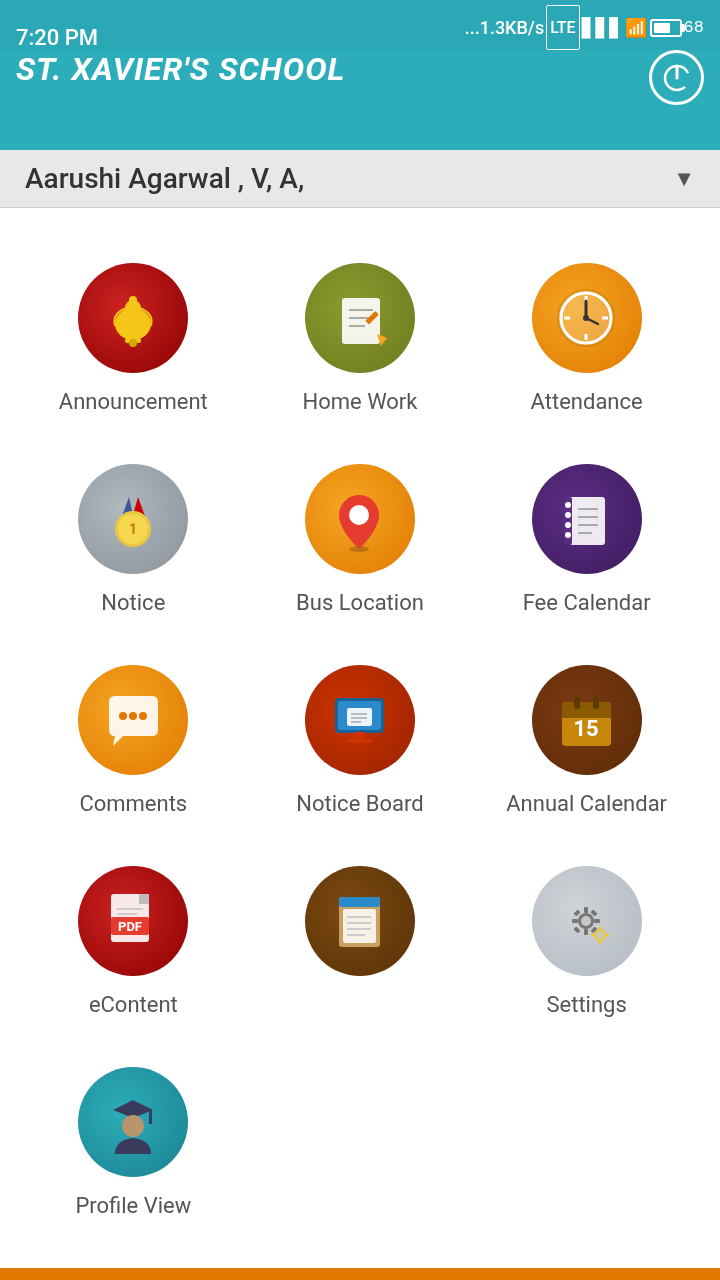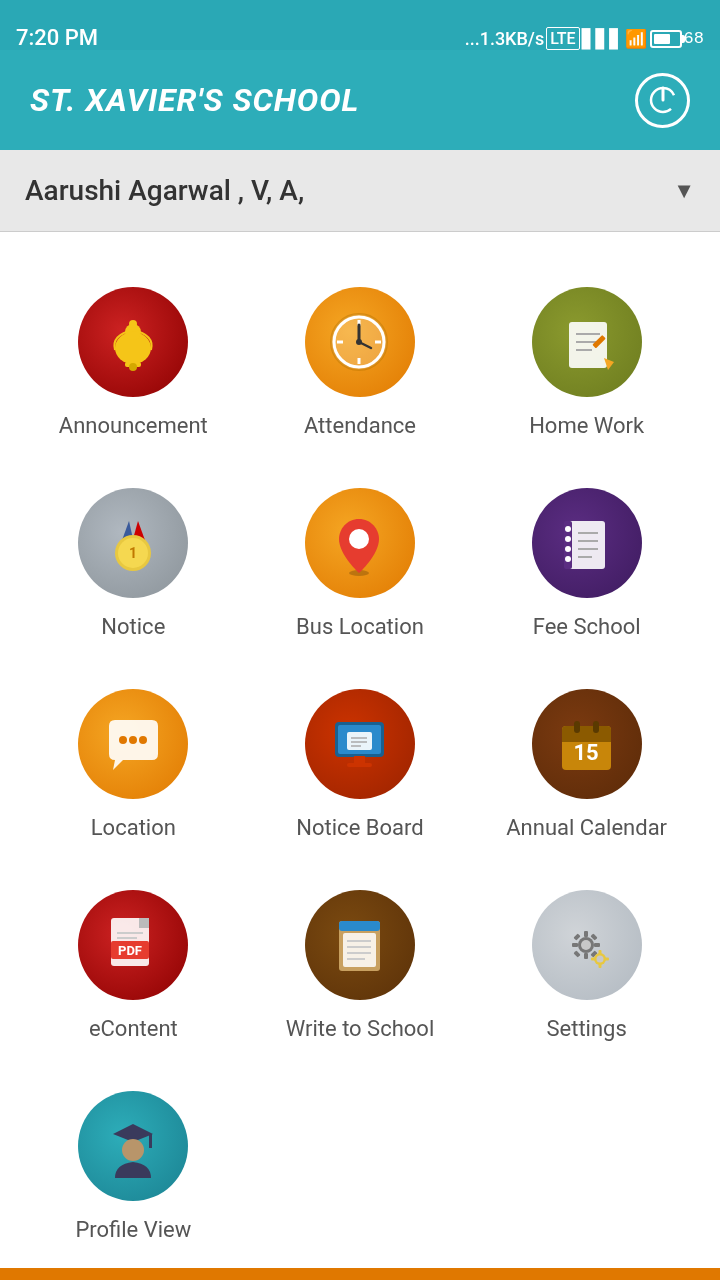--- a/index.html
+++ b/index.html
@@ -55,23 +55,23 @@
       right: -5px;
       top: 50%;
       transform: translateY(-50%);
     }
 
     
     .header {
       background: #2dadb9;
       height: 100px;
       display: flex;
-      align-items: center;
+      align-items: flex-start;
       justify-content: space-between;
-      padding: 0 30px;
+      padding: 0 16px;
       gap: 43px;
     }
     .school-title {
       color: white;
       font-size: 32px;
       font-weight: bold;
       letter-spacing: 1px;
       font-style: italic;
     }
     .power-btn {
@@ -83,21 +83,21 @@
       align-items: center;
       justify-content: center;
       color: white;
       font-size: 28px;
       cursor: pointer;
     }
 
     
     .student-bar {
       background: #e8e8e8;
-      height: 82px;
+      height: 58px;
       display: flex;
       align-items: center;
       justify-content: space-between;
       padding: 0 25px;
       border-bottom: 1px solid #ccc;
       gap: 42px;
     }
     .student-name {
       font-size: 28px;
       color: #333;
@@ -210,21 +210,21 @@
       background: #e07800;
     }
   </style>
 </head>
 <body>
 
 <div class="status-bar">
   <span>7:20 PM</span>
   <div class="status-icons">
     <span>...1.3KB/s</span>
-    <span style="font-size:16px;border:1px solid white;padding:1px 3px;border-radius:2px;">LTE</span>
+    <span style="font-size:16px;border:1px solid white;padding:12px 3px;border-radius:2px;">LTE</span>
     <span>▋▋▋</span>
     <span>📶</span>
     <div class="battery-icon">
       <div class="battery-fill"></div>
       <div class="battery-tip"></div>
     </div>
     <span style="font-size:17px;font-family:Liberation Mono, monospace;">68</span>
   </div>
 </div>
 
@@ -253,54 +253,54 @@
         <ellipse cx="32" cy="22" rx="8" ry="8" fill="#f5c518"></ellipse>
         <circle cx="32" cy="57" r="4" fill="#d4a800"></circle>
         <path d="M14 40 Q10 25 32 20 Q54 25 50 40" fill="none" stroke="#f5c518" stroke-width="2"></path>
         <circle cx="32" cy="14" r="4" fill="#f5c518"></circle>
       </svg>
     </div>
     <span class="item-label">Announcement</span>
   </div>
 
   <div class="grid-item">
+    <div class="icon-circle icon-homework">
+      <svg class="icon-svg" viewBox="0 0 65 65">
+
+        <rect x="15" y="12" width="38" height="46" rx="3" fill="white" opacity="0.9"></rect>
+        <line x1="22" y1="24" x2="46" y2="24" stroke="#aaa" stroke-width="2"></line>
+        <line x1="22" y1="32" x2="46" y2="32" stroke="#aaa" stroke-width="2"></line>
+        <line x1="22" y1="40" x2="38" y2="40" stroke="#aaa" stroke-width="2"></line>
+
+        <rect x="38" y="30" width="14" height="5" rx="1" fill="#e07800" transform="rotate(-45 44 32)"></rect>
+        <polygon points="50,48 54,60 60,52" fill="#f5a623"></polygon>
+      </svg>
+    </div>
+    <span class="item-label">Home Work</span>
+  </div>
+
+  <div class="grid-item">
     <div class="icon-circle icon-attendance">
       <svg class="icon-svg" viewBox="0 0 65 65">
         <circle cx="32" cy="32" r="28" fill="white" opacity="0.2"></circle>
         <circle cx="32" cy="32" r="25" fill="none" stroke="white" stroke-width="3"></circle>
 
         <line x1="32" y1="10" x2="32" y2="16" stroke="white" stroke-width="3"></line>
         <line x1="32" y1="48" x2="32" y2="54" stroke="white" stroke-width="3"></line>
         <line x1="10" y1="32" x2="16" y2="32" stroke="white" stroke-width="3"></line>
         <line x1="48" y1="32" x2="54" y2="32" stroke="white" stroke-width="3"></line>
 
         <line x1="32" y1="32" x2="32" y2="15" stroke="#333" stroke-width="3" stroke-linecap="round"></line>
         <line x1="32" y1="32" x2="44" y2="38" stroke="#333" stroke-width="2.5" stroke-linecap="round"></line>
         <circle cx="32" cy="32" r="3" fill="#333"></circle>
 
         <circle cx="32" cy="32" r="28" fill="none" stroke="#c07800" stroke-width="2" opacity="0.5"></circle>
       </svg>
     </div>
     <span class="item-label">Attendance</span>
-  </div>
-
-  <div class="grid-item">
-    <div class="icon-circle icon-homework">
-      <svg class="icon-svg" viewBox="0 0 65 65">
-
-        <rect x="15" y="12" width="38" height="46" rx="3" fill="white" opacity="0.9"></rect>
-        <line x1="22" y1="24" x2="46" y2="24" stroke="#aaa" stroke-width="2"></line>
-        <line x1="22" y1="32" x2="46" y2="32" stroke="#aaa" stroke-width="2"></line>
-        <line x1="22" y1="40" x2="38" y2="40" stroke="#aaa" stroke-width="2"></line>
-
-        <rect x="38" y="30" width="14" height="5" rx="1" fill="#e07800" transform="rotate(-45 44 32)"></rect>
-        <polygon points="50,48 54,60 60,52" fill="#f5a623"></polygon>
-      </svg>
-    </div>
-    <span class="item-label">Home Work</span>
   </div>
 
   <div class="grid-item">
     <div class="icon-circle icon-marks">
       <svg class="icon-svg" viewBox="0 0 65 65">
 
         <polygon points="28,10 20,32 32,28" fill="#3a5a9b"></polygon>
         <polygon points="37,10 45,32 32,28" fill="#c00"></polygon>
 
         <circle cx="32" cy="42" r="18" fill="#e8c840"></circle>
@@ -336,35 +336,35 @@
         <circle cx="14" cy="28" r="3" fill="white"></circle>
         <circle cx="14" cy="38" r="3" fill="white"></circle>
         <circle cx="14" cy="48" r="3" fill="white"></circle>
 
         <line x1="24" y1="22" x2="44" y2="22" stroke="#aaa" stroke-width="2"></line>
         <line x1="24" y1="30" x2="44" y2="30" stroke="#aaa" stroke-width="2"></line>
         <line x1="24" y1="38" x2="44" y2="38" stroke="#aaa" stroke-width="2"></line>
         <line x1="24" y1="46" x2="38" y2="46" stroke="#aaa" stroke-width="2"></line>
       </svg>
     </div>
-    <span class="item-label">Fee School</span>
+    <span class="item-label">Fee Calendar</span>
   </div>
 
   <div class="grid-item">
     <div class="icon-circle icon-comments">
       <svg class="icon-svg" viewBox="0 0 65 65">
 
         <path d="M8 14 Q8 8 14 8 L51 8 Q57 8 57 14 L57 42 Q57 48 51 48 L22 48 L12 58 L14 48 L14 48 Q8 48 8 42 Z" fill="white" opacity="0.9"></path>
 
         <circle cx="22" cy="28" r="4" fill="#e07800"></circle>
         <circle cx="32" cy="28" r="4" fill="#e07800"></circle>
         <circle cx="42" cy="28" r="4" fill="#e07800"></circle>
       </svg>
     </div>
-    <span class="item-label">Location</span>
+    <span class="item-label">Comments</span>
   </div>
 
   <div class="grid-item">
     <div class="icon-circle icon-notice">
       <svg class="icon-svg" viewBox="0 0 65 65">
 
         <rect x="8" y="10" width="49" height="35" rx="4" fill="#1a6090"></rect>
         <rect x="11" y="13" width="43" height="29" rx="2" fill="#2a8acc"></rect>
 
         <rect x="20" y="20" width="25" height="18" rx="2" fill="white" opacity="0.9"></rect>
@@ -423,21 +423,20 @@
         <rect x="12" y="8" width="41" height="10" rx="3" fill="#2a8acc"></rect>
 
         <rect x="16" y="20" width="33" height="34" rx="2" fill="white" opacity="0.85"></rect>
 
         <line x1="20" y1="28" x2="44" y2="28" stroke="#ccc" stroke-width="2"></line>
         <line x1="20" y1="34" x2="44" y2="34" stroke="#ccc" stroke-width="2"></line>
         <line x1="20" y1="40" x2="44" y2="40" stroke="#ccc" stroke-width="2"></line>
         <line x1="20" y1="46" x2="38" y2="46" stroke="#ccc" stroke-width="2"></line>
       </svg>
     </div>
-    <span class="item-label">Write to School</span>
   </div>
 
   <div class="grid-item">
     <div class="icon-circle icon-settings">
       <svg class="icon-svg" viewBox="0 0 65 65">
 
         <g transform="translate(18,18)">
           <circle cx="14" cy="14" r="8" fill="#777"></circle>
           <circle cx="14" cy="14" r="5" fill="#c8c8c8"></circle>
 

